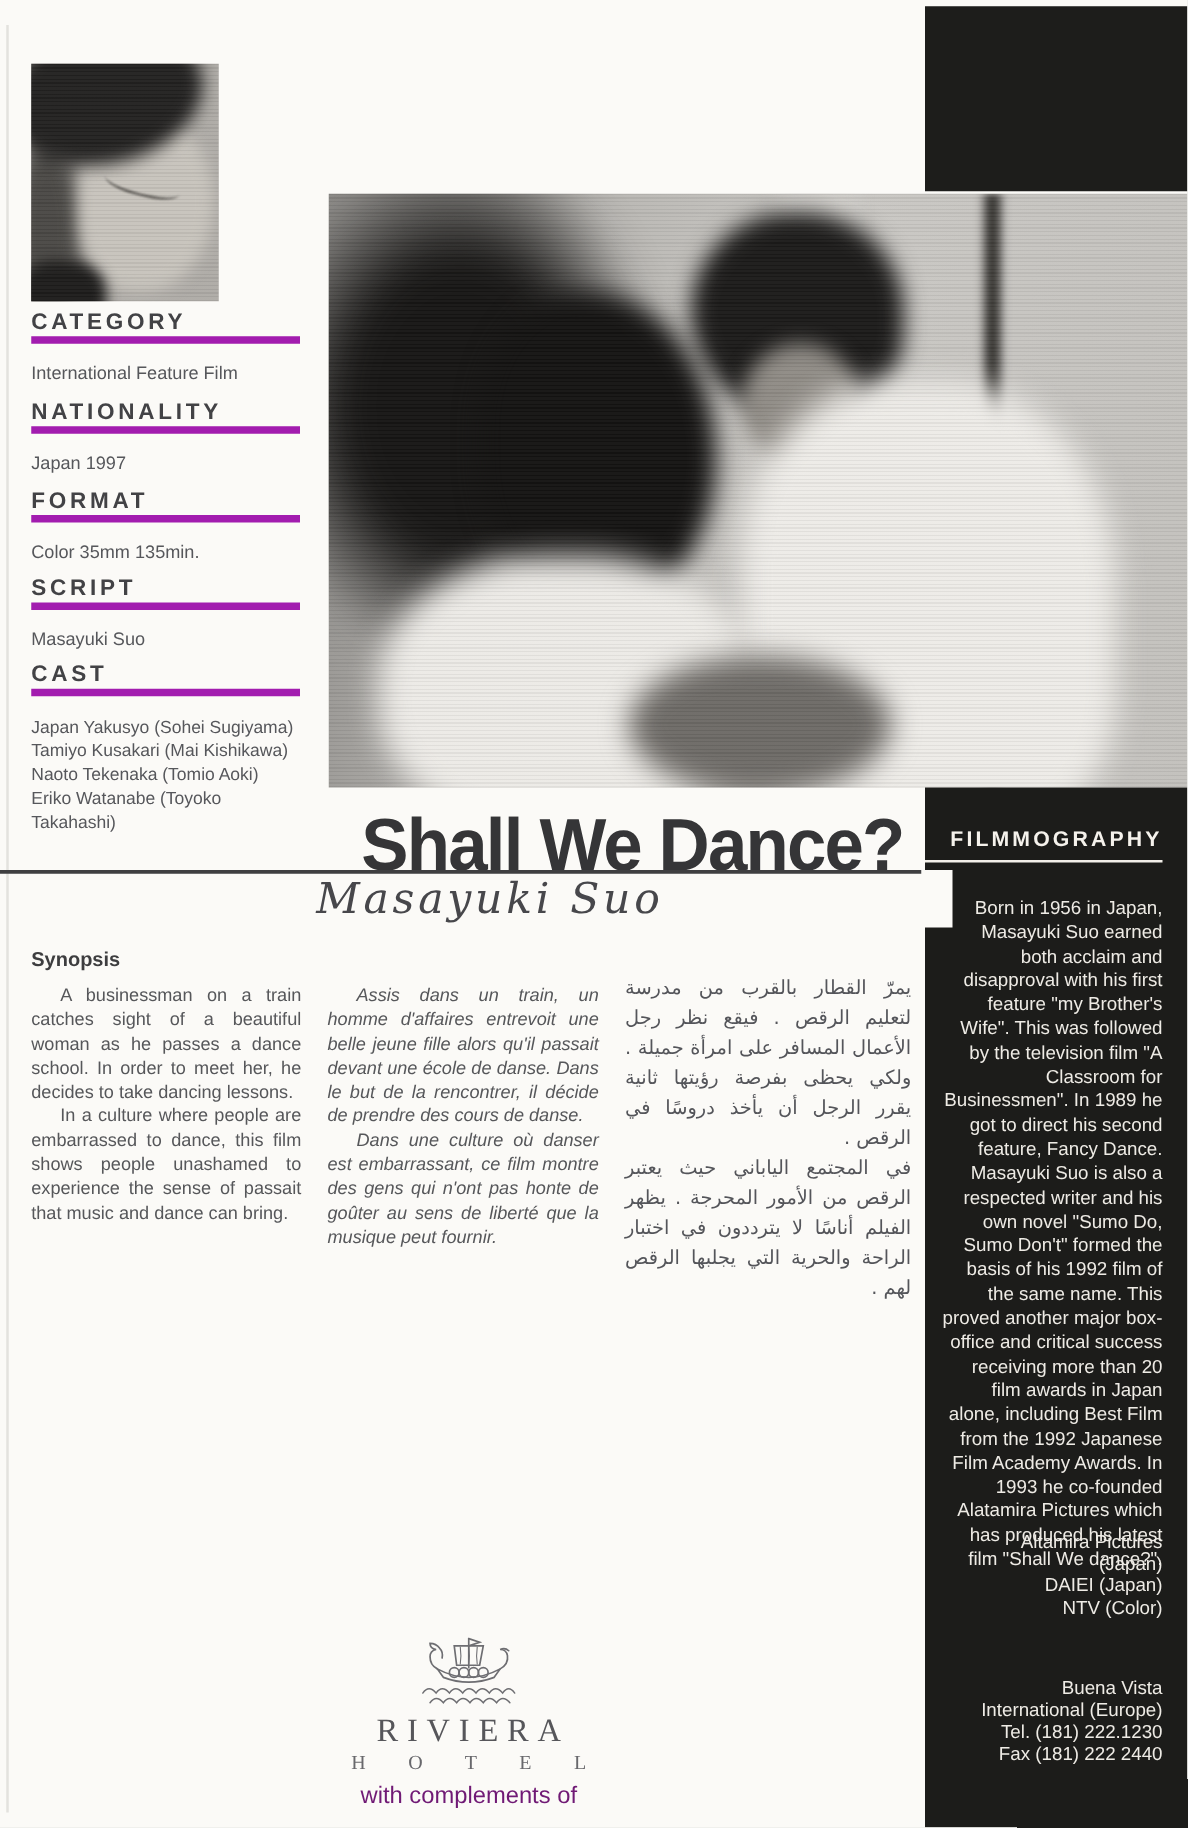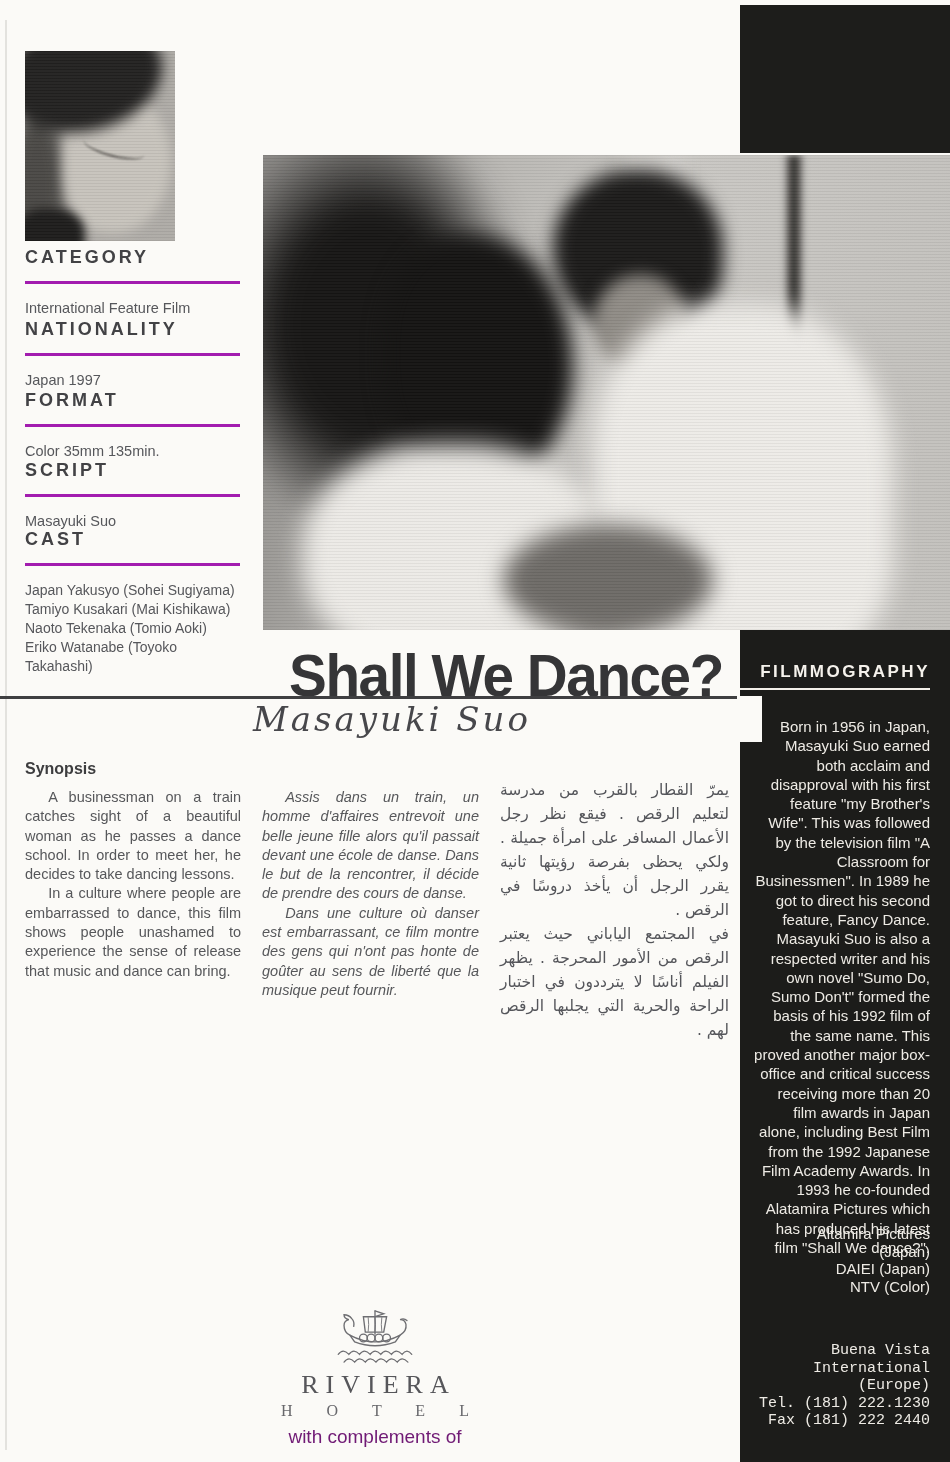--- a/index.html
+++ b/index.html
@@ -60,21 +60,21 @@
     background:linear-gradient(90deg,rgba(40,39,37,0),#34322f 40%,#34322f 60%,rgba(40,39,37,0));
     filter:blur(3px);}
   .fs-door{position:absolute;left:360px;top:0;width:60px;height:200px;
     background:#d6d4d0;filter:blur(8px);}
 
   
   .info{position:absolute;left:25px;top:0;width:215px;color:#56575b;}
   .info-section{position:absolute;left:0;width:215px;}
   .info-label{
     font-size:18px;font-weight:bold;letter-spacing:3px;color:#424245;
-    border-bottom:3px solid #a21caf;padding-bottom:13px;margin:0;
+    border-bottom:6px solid #a21caf;padding-bottom:1px;margin:0;
   }
   .info-value{font-size:14.5px;margin-top:15px;line-height:1.3;}
   .cast-line{font-size:14px;line-height:19px;}
   .sec-category{top:247px}.sec-nationality{top:319px}.sec-format{top:390px}
   .sec-script{top:460px}.sec-cast{top:529px}
 
   
   .title-rule{position:absolute;left:0;top:696px;width:737px;height:3px;background:#3f3f41;}
   .film-title{
     position:absolute;right:227px;top:642px;margin:0;
@@ -108,21 +108,21 @@
     border-bottom:2.5px solid #f2efe9;padding-bottom:6px;
   }
   .h-film{top:32px}
   .white-notch{position:absolute;left:0;top:66px;width:22px;height:46px;background:#fbfaf7;}
   .bio{
     position:absolute;left:12px;top:72px;width:178px;
     font-size:15px;line-height:19.3px;text-align:right;color:#eeebe5;
   }
   .sidebar-lines{position:absolute;right:20px;text-align:right;font-size:15px;line-height:17.5px;color:#eeebe5;}
   .prod-lines{top:595px;}
-  .export-lines{top:712px;font-family:Liberation Mono, monospace;}
+  .export-lines{top:712px;}
   .sidebar-lines div{margin-bottom:0;}
 
   
   .hotel{position:absolute;left:260px;top:1308px;width:230px;text-align:center;color:#5c5c60;}
   .hotel svg{display:block;margin:0 auto;}
   .hotel-name{
     font-family:Liberation Serif, serif;
     font-size:26px;letter-spacing:7px;color:#56565a;margin-top:2px;text-indent:7px;
   }
   .hotel-word{
@@ -194,21 +194,21 @@
   </div>
 
   <h1 class="film-title">Shall We Dance?</h1>
   <div class="title-rule"></div>
   <div class="director-script">Masayuki Suo</div>
 
   <div class="synopsis-heading">Synopsis</div>
 
   <div class="col col-en">
     <p>A businessman on a train catches sight of a beautiful woman as he passes a dance school. In order to meet her, he decides to take dancing lessons.</p>
-    <p>In a culture where people are embarrassed to dance, this film shows people unashamed to experience the sense of release that music and dance can bring.</p>
+    <p>In a culture where people are embarrassed to dance, this film shows people unashamed to experience the sense of passait that music and dance can bring.</p>
   </div>
 
   <div class="col col-fr">
     <p>Assis dans un train, un homme d'affaires entrevoit une belle jeune fille alors qu'il passait devant une école de danse. Dans le but de la rencontrer, il décide de prendre des cours de danse.</p>
     <p>Dans une culture où danser est embarrassant, ce film montre des gens qui n'ont pas honte de goûter au sens de liberté que la musique peut fournir.</p>
   </div>
 
   <div class="col col-ar" dir="rtl">
     <p>يمرّ القطار بالقرب من مدرسة لتعليم الرقص . فيقع نظر رجل الأعمال المسافر على امرأة جميلة . ولكي يحظى بفرصة رؤيتها ثانية يقرر الرجل أن يأخذ دروسًا في الرقص .</p>
     <p>في المجتمع الياباني حيث يعتبر الرقص من الأمور المحرجة . يظهر الفيلم أناسًا لا يترددون في اختبار الراحة والحرية التي يجلبها الرقص لهم .</p>

